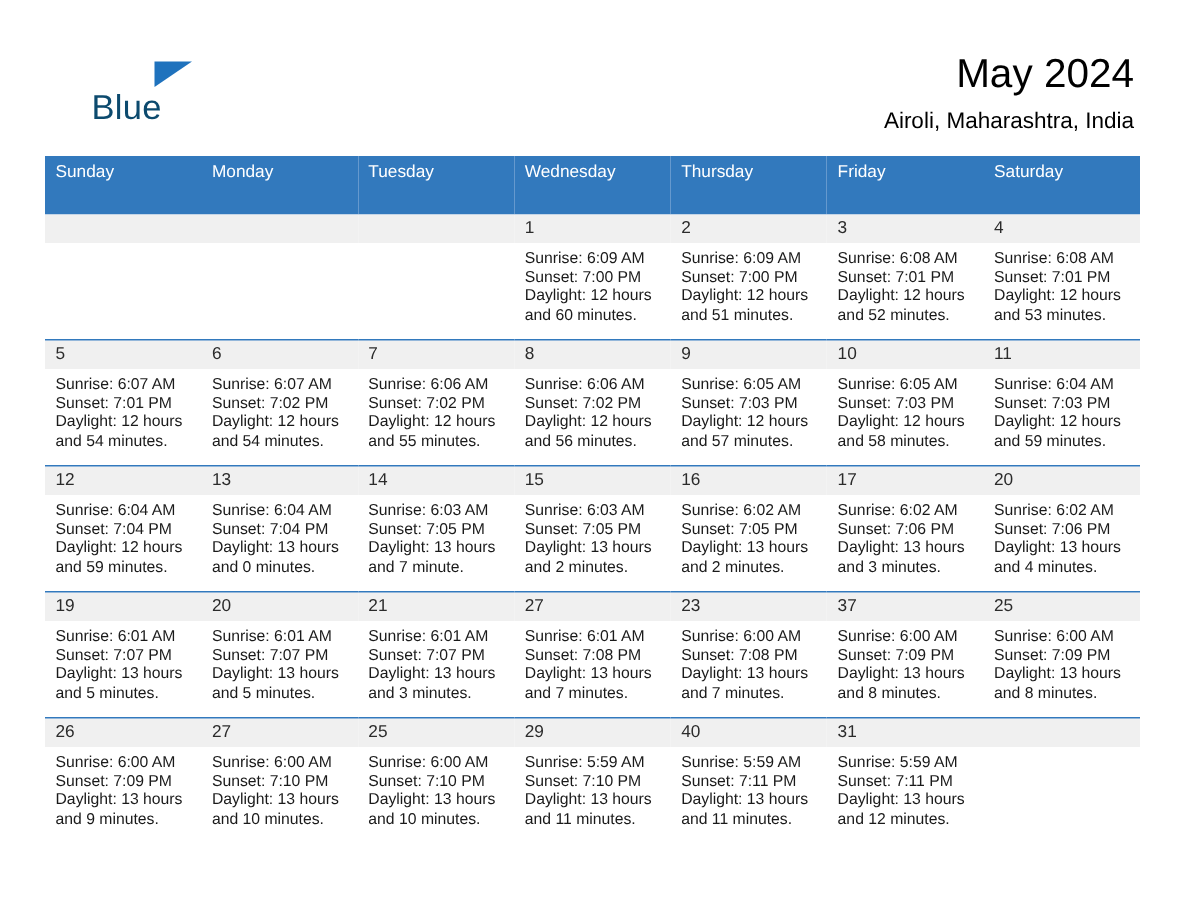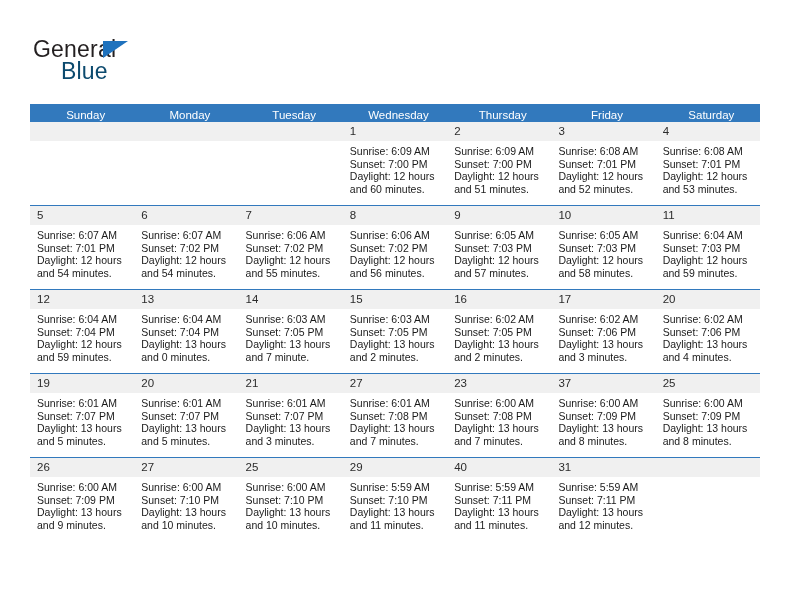--- a/index.html
+++ b/index.html
@@ -91,22 +91,22 @@
     top: 104px;
     width: 730px;
     border-collapse: collapse;
     table-layout: fixed;
   }
   .calendar th {
     background: #3279bd;
     color: #ffffff;
     font-size: 11.5px;
     font-weight: normal;
-    text-align: center;
-    padding: 5px 0 1px 7px;
+    text-align: left;
+    padding: 5px 0 22px 7px;
     height: 12px;
     border: none;
   }
   .calendar td {
     vertical-align: top;
     padding: 0;
     border: none;
     border-top: 1px solid #3279bd;
     height: 83px;
     width: 104.28px;
@@ -135,23 +135,26 @@
     white-space: nowrap;
   }
 </style>
 </head>
 <body>
 
 <div class="page">
 
   <div class="header">
     <div class="brand">
-      <span class="brand-general">General</span>
       <span class="brand-triangle"></span>
       <span class="brand-blue">Blue</span>
+    </div>
+    <div class="title-block">
+      <h1 class="cal-title">May 2024</h1>
+      <p class="cal-subtitle">Airoli, Maharashtra, India</p>
     </div>
   </div>
 
   <table class="calendar">
     <thead>
       <tr>
         <th>Sunday</th>
         <th>Monday</th>
         <th>Tuesday</th>
         <th>Wednesday</th>

